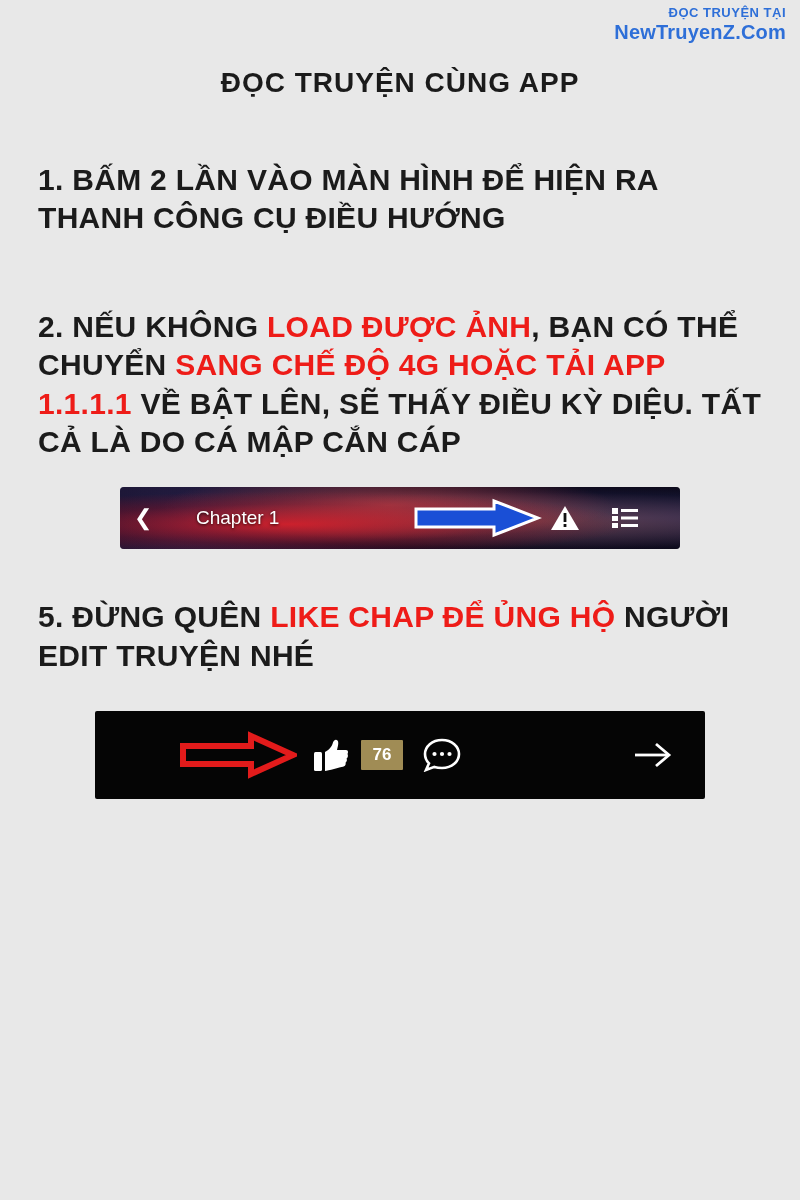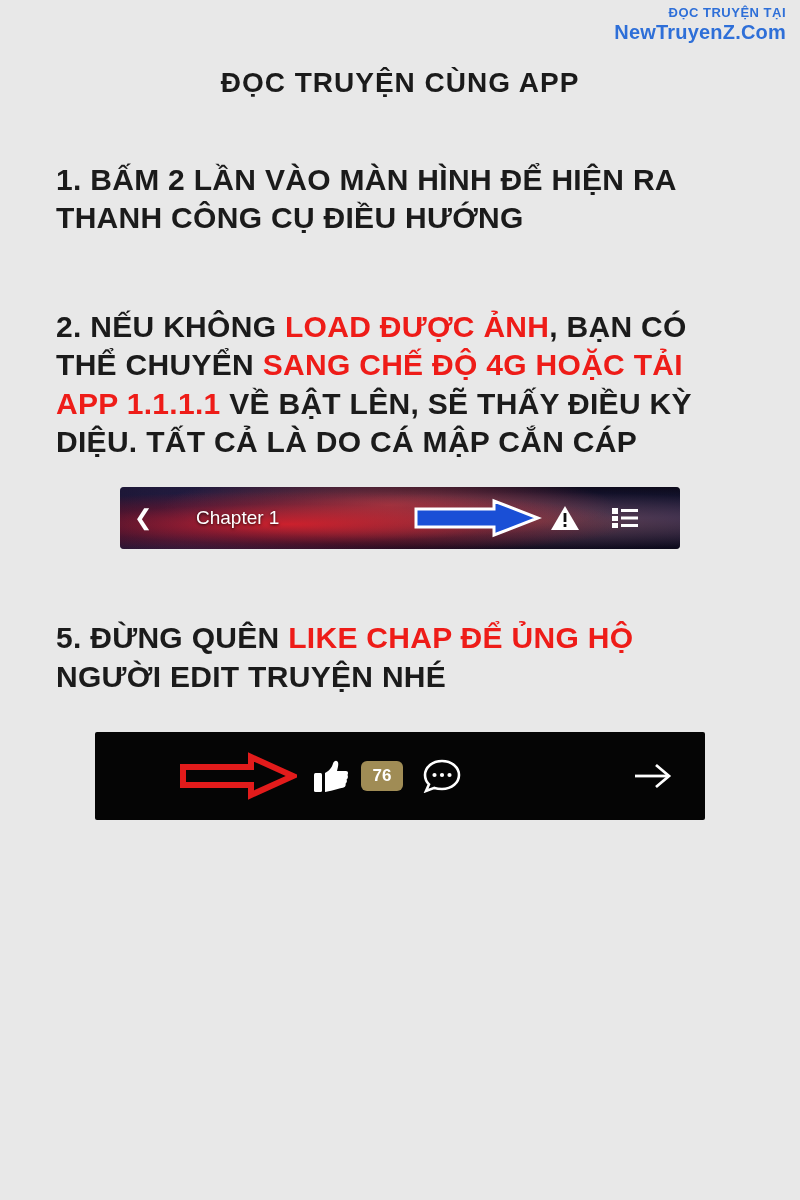--- a/index.html
+++ b/index.html
@@ -38,34 +38,34 @@
   .page-title {
     text-align: center;
     font-size: 28px;
     font-weight: bold;
     letter-spacing: 1px;
     padding-top: 52px;
     margin-top: 15px;
   }
 
   .content {
-    padding: 0 56px;
+    padding: 0 38px;
   }
 
   .para {
     font-size: 30px;
     font-weight: bold;
     line-height: 1.28;
     letter-spacing: 0.3px;
   }
   .p1 { margin-top: 62px; }
   .p2 { margin-top: 70px; }
   .p3 { margin-top: 52px; }
   .p4 { margin-top: 46px; }
-  .p5 { margin-top: 70px; }
+  .p5 { margin-top: 49px; }
 
   .red { color: #ee1c18; }
 
   
   .reader-bar {
     margin: 26px auto 0 auto;
     width: 560px;
     height: 62px;
     border-radius: 4px;
     position: relative;
@@ -138,21 +138,21 @@
     position: absolute;
     left: 218px; top: 50%;
     transform: translateY(-50%);
     width: 36px; height: 36px;
   }
   .action-bar .like-count {
     position: absolute;
     left: 266px; top: 50%;
     transform: translateY(-50%);
     width: 42px; height: 30px;
-    border-radius: 6px;
+    border-radius: 1px;
     background: #a08c55;
     color: #ffffff;
     font-size: 17px;
     font-weight: bold;
     display: flex;
     align-items: center;
     justify-content: center;
   }
   .action-bar .comment-icon {
     position: absolute;

